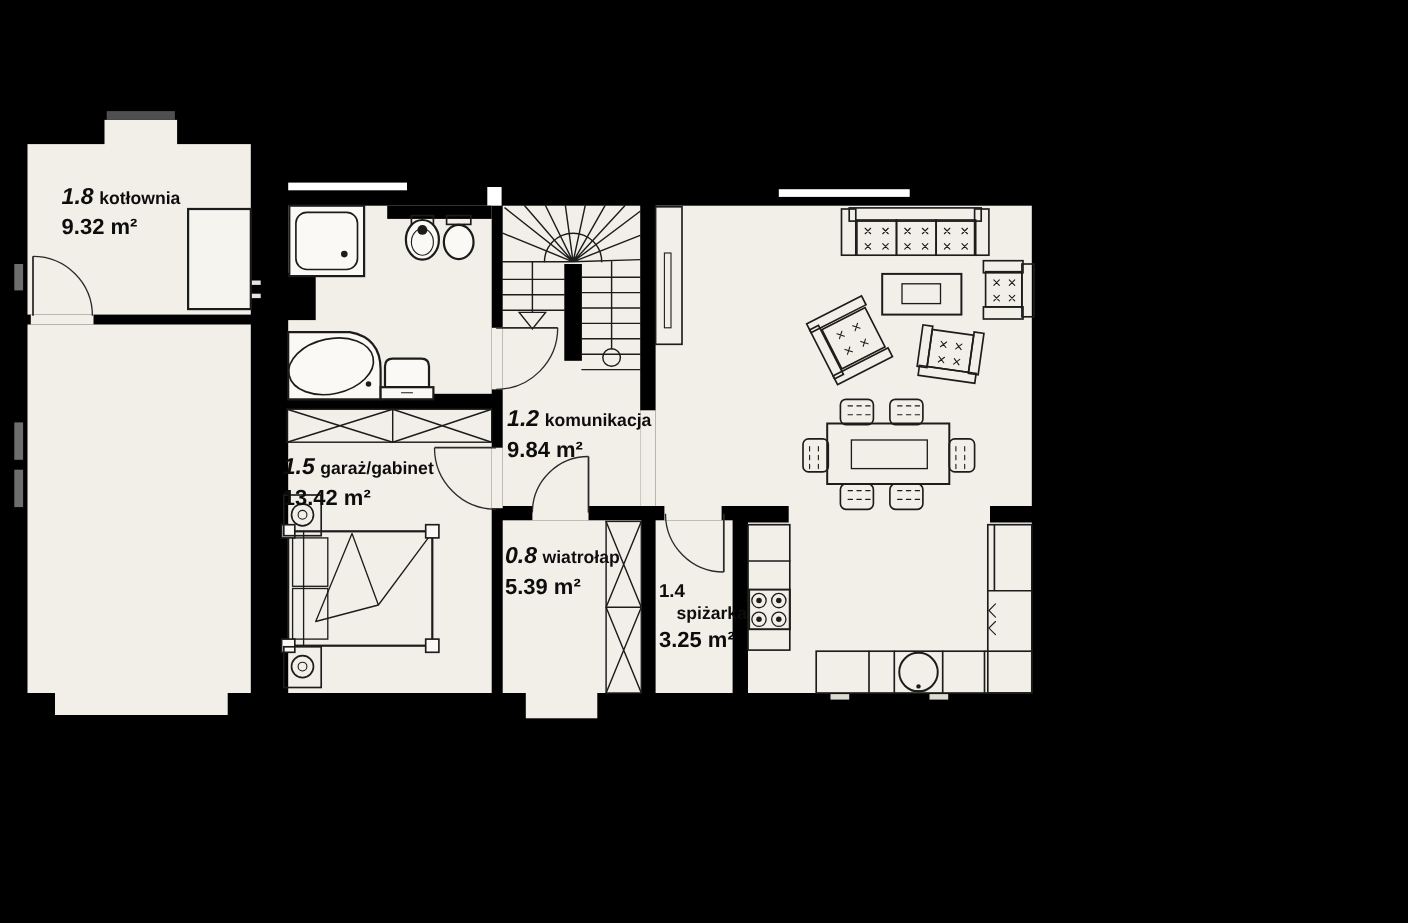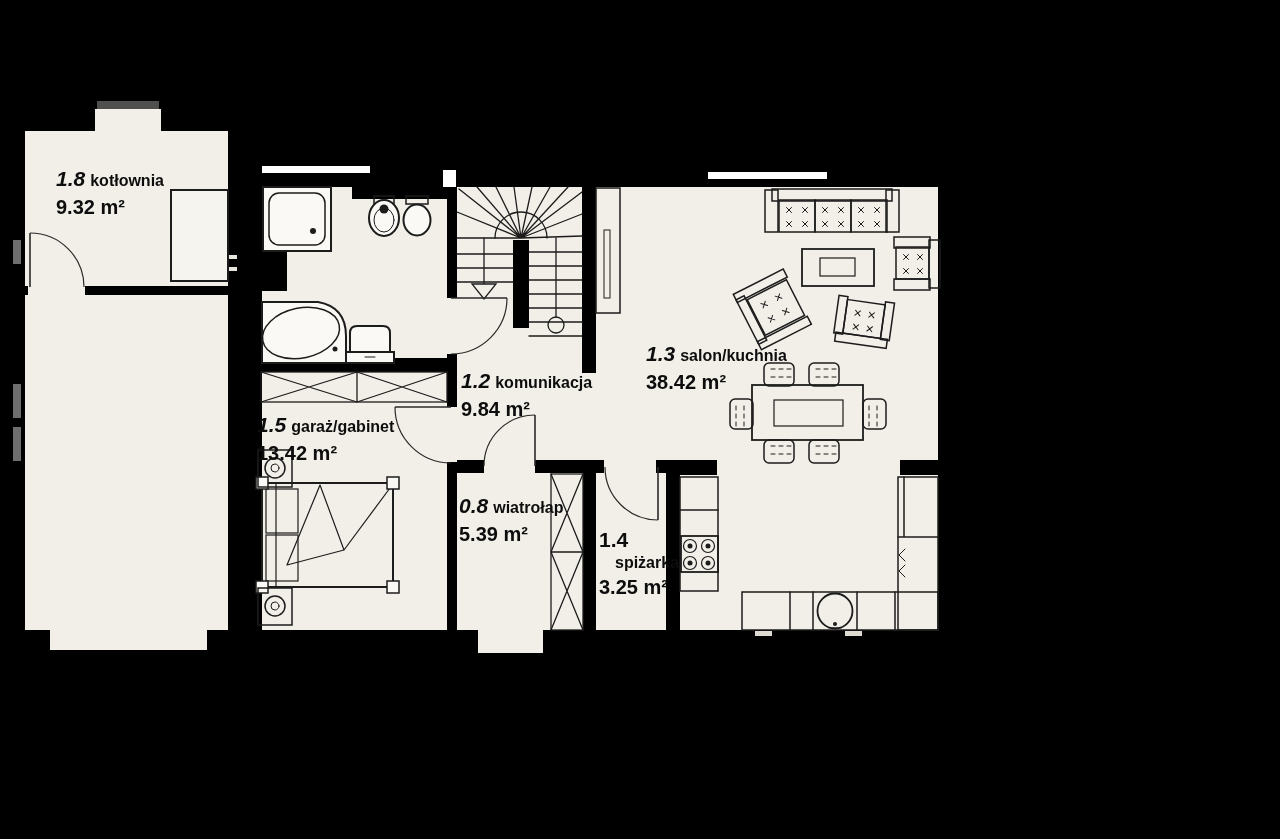--- a/index.html
+++ b/index.html
@@ -4,21 +4,21 @@
 <style>
   html,body{margin:0;padding:0;background:#000;}
   #stage{position:relative;width:1280px;height:839px;background:#000;overflow:hidden;
          font-family:"Liberation Sans",sans-serif;}
   #plan-svg{position:absolute;left:0;top:0;}
   .room-label{position:absolute;color:#0d0d0d;font-weight:bold;white-space:nowrap;line-height:1.38;}
   .room-label .l1 .num{font-size:21px;font-style:italic;}
   .room-label .l1 .nm{font-size:16px;margin-left:5px;}
   .room-label .area{font-size:20px;}
   .room-label.stacked{line-height:1.15;}
-  .room-label.stacked .num{font-size:21px;display:block;}
+  .room-label.stacked .num{font-size:17px;display:block;}
   .room-label.stacked .nm{font-size:16px;display:block;margin:2px 0 3px 16px;}
 </style>
 </head>
 <body>
 
 <div id="stage">
 
 <svg id="plan-svg" width="1280" height="839" viewBox="0 0 1280 839">
 
   <g fill="#f2efe8" stroke="none">
@@ -278,24 +278,20 @@
 <div class="room-label" style="left:459px;top:492px">
   <div class="l1"><span class="num">0.8</span><span class="nm">wiatrołap</span></div>
   <div class="area">5.39 m²</div>
 </div>
 
 <div class="room-label" style="left:461px;top:367px">
   <div class="l1"><span class="num">1.2</span><span class="nm">komunikacja</span></div>
   <div class="area">9.84 m²</div>
 </div>
 
-<div class="room-label" style="left:646px;top:340px">
-  <div class="l1"><span class="num">1.3</span><span class="nm">salon/kuchnia</span></div>
-  <div class="area">38.42 m²</div>
-</div>
 
 <div class="room-label stacked" style="left:599px;top:528px">
   <span class="num">1.4</span>
   <span class="nm">spiżarka</span>
   <div class="area">3.25 m²</div>
 </div>
 
 <div class="room-label" style="left:257px;top:411px">
   <div class="l1"><span class="num">1.5</span><span class="nm">garaż/gabinet</span></div>
   <div class="area">13.42 m²</div>

